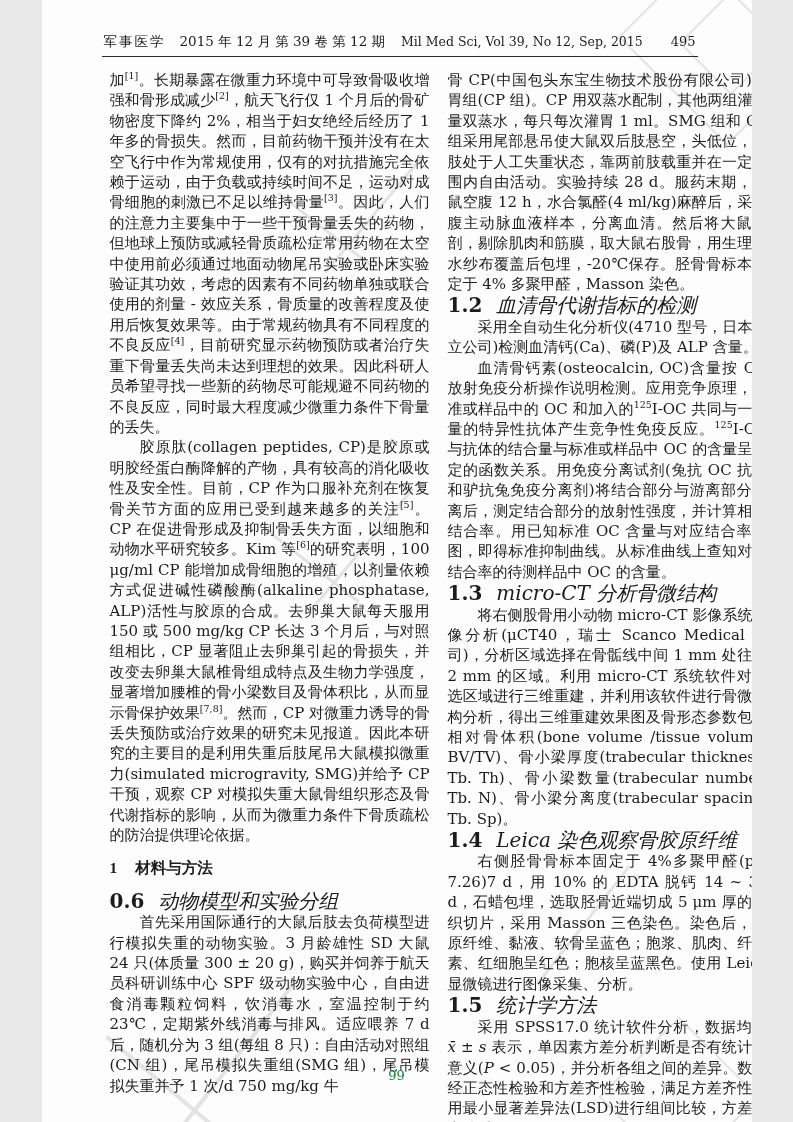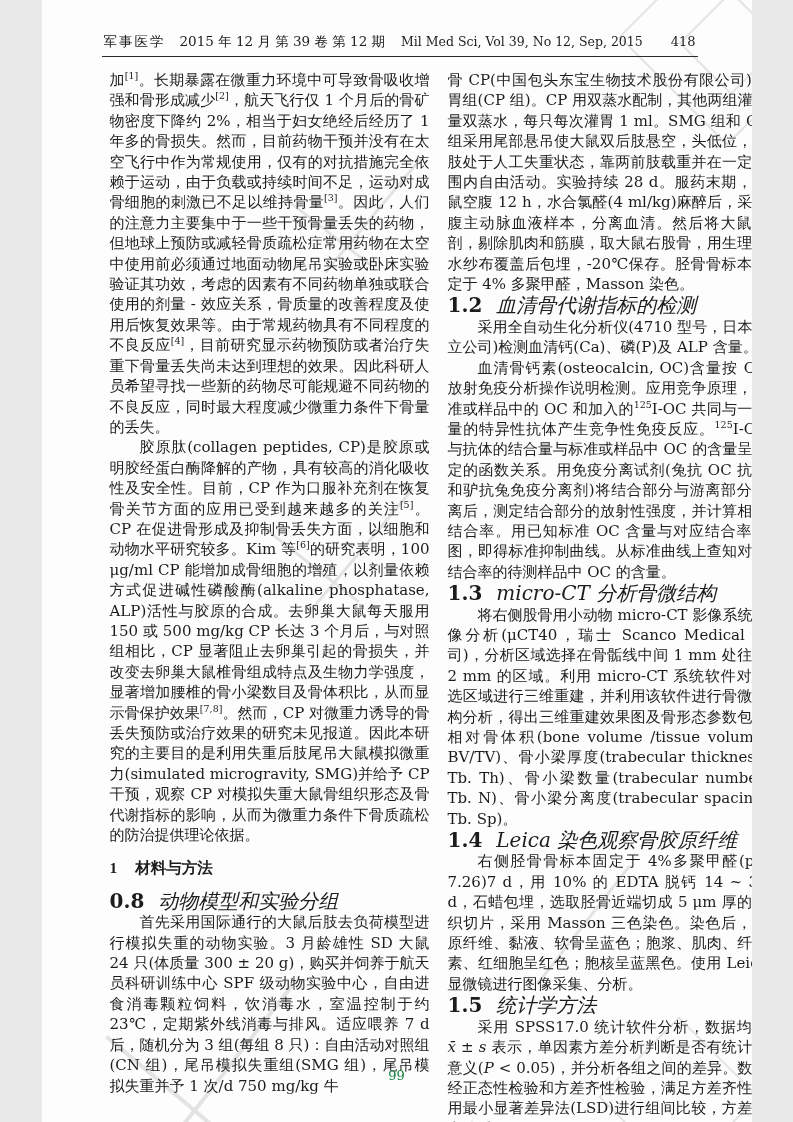--- a/index.html
+++ b/index.html
@@ -73,34 +73,34 @@
   <div class="wm wm-line" style="left:268px;top:505px;width:3px;height:120px;transform:rotate(-52deg);"></div>
   <div class="wm wm-line" style="left:190px;top:960px;width:3.5px;height:200px;transform:rotate(38deg);"></div>
   <div class="wm wm-line" style="left:120px;top:1010px;width:3.5px;height:150px;transform:rotate(-50deg);"></div>
   <div class="wm wm-line" style="left:540px;top:850px;width:3px;height:150px;transform:rotate(38deg);"></div>
   <div class="wm wm-diamond" style="left:580px;top:1040px;width:110px;height:110px;"></div>
 
   <div class="header">
     <span class="journal-cn">军事医学</span>
     <span class="issue-info">2015 年 12 月 第 39 卷 第 12 期</span>
     <span class="journal-en">Mil Med Sci, Vol 39, No 12, Sep, 2015</span>
-    <span class="header-pageno">418</span>
+    <span class="header-pageno">495</span>
   </div>
   <div class="header-rule"></div>
 
   <div class="columns">
 
     <div class="col">
       <p>加<sup>[1]</sup>。长期暴露在微重力环境中可导致骨吸收增强和骨形成减少<sup>[2]</sup>，航天飞行仅 1 个月后的骨矿物密度下降约 2%，相当于妇女绝经后经历了 1 年多的骨损失。然而，目前药物干预并没有在太空飞行中作为常规使用，仅有的对抗措施完全依赖于运动，由于负载或持续时间不足，运动对成骨细胞的刺激已不足以维持骨量<sup>[3]</sup>。因此，人们的注意力主要集中于一些干预骨量丢失的药物，但地球上预防或减轻骨质疏松症常用药物在太空中使用前必须通过地面动物尾吊实验或卧床实验验证其功效，考虑的因素有不同药物单独或联合使用的剂量 - 效应关系，骨质量的改善程度及使用后恢复效果等。由于常规药物具有不同程度的不良反应<sup>[4]</sup>，目前研究显示药物预防或者治疗失重下骨量丢失尚未达到理想的效果。因此科研人员希望寻找一些新的药物尽可能规避不同药物的不良反应，同时最大程度减少微重力条件下骨量的丢失。</p>
       <p class="indent">胶原肽(collagen peptides, CP)是胶原或明胶经蛋白酶降解的产物，具有较高的消化吸收性及安全性。目前，CP 作为口服补充剂在恢复骨关节方面的应用已受到越来越多的关注<sup>[5]</sup>。CP 在促进骨形成及抑制骨丢失方面，以细胞和动物水平研究较多。Kim 等<sup>[6]</sup>的研究表明，100 μg/ml CP 能增加成骨细胞的增殖，以剂量依赖方式促进碱性磷酸酶(alkaline phosphatase, ALP)活性与胶原的合成。去卵巢大鼠每天服用 150 或 500 mg/kg CP 长达 3 个月后，与对照组相比，CP 显著阻止去卵巢引起的骨损失，并改变去卵巢大鼠椎骨组成特点及生物力学强度，显著增加腰椎的骨小梁数目及骨体积比，从而显示骨保护效果<sup>[7,8]</sup>。然而，CP 对微重力诱导的骨丢失预防或治疗效果的研究未见报道。因此本研究的主要目的是利用失重后肢尾吊大鼠模拟微重力(simulated microgravity, SMG)并给予 CP 干预，观察 CP 对模拟失重大鼠骨组织形态及骨代谢指标的影响，从而为微重力条件下骨质疏松的防治提供理论依据。</p>
       <div class="h1">
         <span class="h1-num">1</span><span class="h1-title">材料与方法</span>
       </div>
       <div class="h2">
-        <span class="h2-num">0.8</span><span class="h2-title">动物模型和实验分组</span>
+        <span class="h2-num">0.6</span><span class="h2-title">动物模型和实验分组</span>
       </div>
       <p class="indent">首先采用国际通行的大鼠后肢去负荷模型进行模拟失重的动物实验。3 月龄雄性 SD 大鼠 24 只(体质量 300 ± 20 g)，购买并饲养于航天员科研训练中心 SPF 级动物实验中心，自由进食消毒颗粒饲料，饮消毒水，室温控制于约 23℃，定期紫外线消毒与排风。适应喂养 7 d 后，随机分为 3 组(每组 8 只)：自由活动对照组(CN 组)，尾吊模拟失重组(SMG 组)，尾吊模拟失重并予 1 次/d 750 mg/kg 牛</p>
     </div>
 
     <div class="col">
       <p>骨 CP(中国包头东宝生物技术股份有限公司)灌胃组(CP 组)。CP 用双蒸水配制，其他两组灌等量双蒸水，每只每次灌胃 1 ml。SMG 组和 CP 组采用尾部悬吊使大鼠双后肢悬空，头低位，后肢处于人工失重状态，靠两前肢载重并在一定范围内自由活动。实验持续 28 d。服药末期，大鼠空腹 12 h，水合氯醛(4 ml/kg)麻醉后，采集腹主动脉血液样本，分离血清。然后将大鼠解剖，剔除肌肉和筋膜，取大鼠右股骨，用生理盐水纱布覆盖后包埋，-20℃保存。胫骨骨标本固定于 4% 多聚甲醛，Masson 染色。</p>
       <div class="h2">
         <span class="h2-num">1.2</span><span class="h2-title">血清骨代谢指标的检测</span>
       </div>
       <p class="indent">采用全自动生化分析仪(4710 型号，日本日立公司)检测血清钙(Ca)、磷(P)及 ALP 含量。</p>

